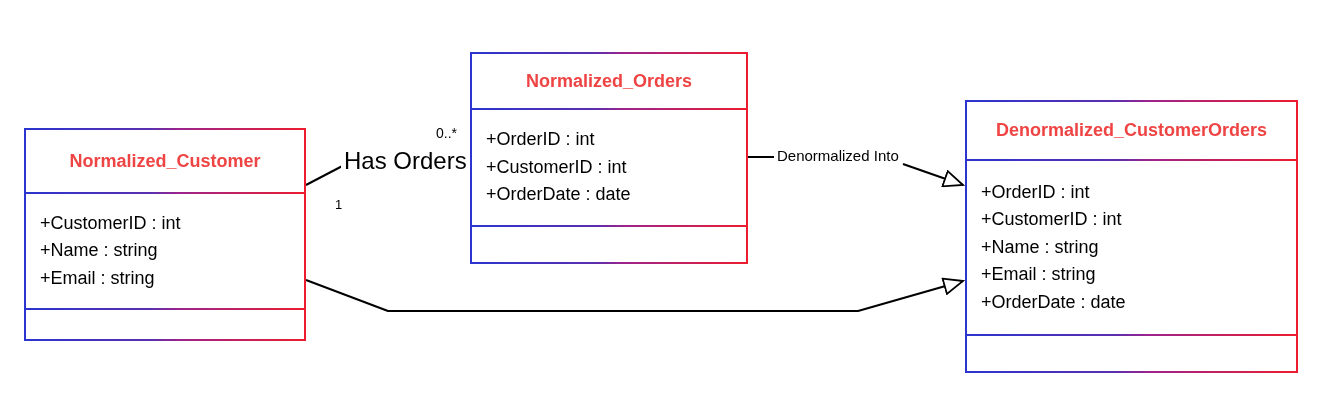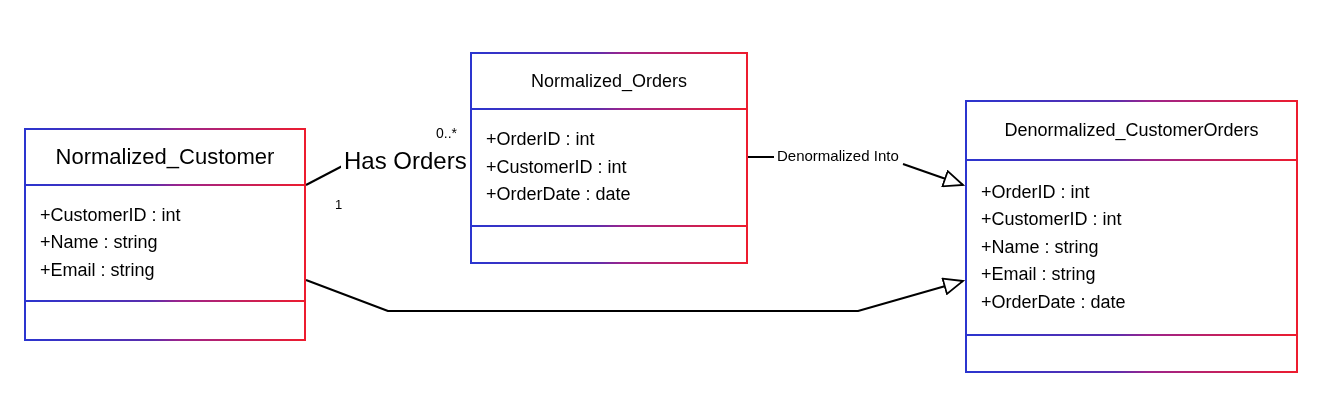--- a/index.html
+++ b/index.html
@@ -29,22 +29,22 @@
     border-width: 2px;
     
     border-image: linear-gradient(to right, #2b35cf 0%, #5a2eae 45%, #9c248c 55%, #ed1c2e 100%) 1;
   }
   .uml-name-band {
     box-sizing: border-box;
     display: flex;
     align-items: center;
     justify-content: center;
     text-align: center;
-    font-weight: normal;
-    color: #000000;
+    font-weight: bold;
+    color: #ef4444;
     border-bottom: 2px solid transparent;
     border-image: linear-gradient(to right, #2b35cf 0%, #5a2eae 45%, #9c248c 55%, #ed1c2e 100%) 1;
     border-top: 0;
     border-left: 0;
     border-right: 0;
     border-bottom-style: solid;
   }
   .uml-attr-band {
     box-sizing: border-box;
     display: flex;
@@ -64,21 +64,21 @@
     line-height: 1.52;
   }
   .uml-ops-band {
     box-sizing: border-box;
   }
 
   
   #class-normalized-customer {
     left: 24px;  top: 128px;  width: 282px;  height: 213px;
   }
-  #class-normalized-customer .uml-name-band { height: 56px; font-size: 22px; }
+  #class-normalized-customer .uml-name-band { height: 64px; font-size: 18px; }
   #class-normalized-customer .uml-attr-band { height: 116px; font-size: 18px; }
   #class-normalized-customer .uml-ops-band  { height: 37px; }
 
   #class-normalized-orders {
     left: 470px; top: 52px;  width: 278px; height: 212px;
   }
   #class-normalized-orders .uml-name-band { height: 56px; font-size: 18px; }
   #class-normalized-orders .uml-attr-band { height: 117px; font-size: 18px; }
   #class-normalized-orders .uml-ops-band  { height: 35px; }
 

